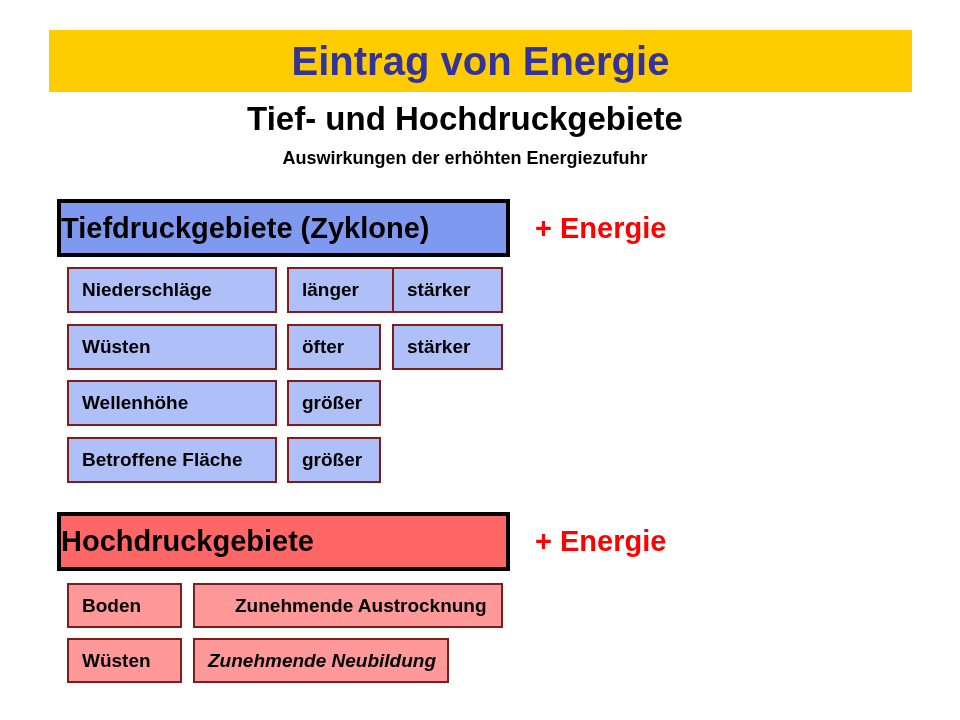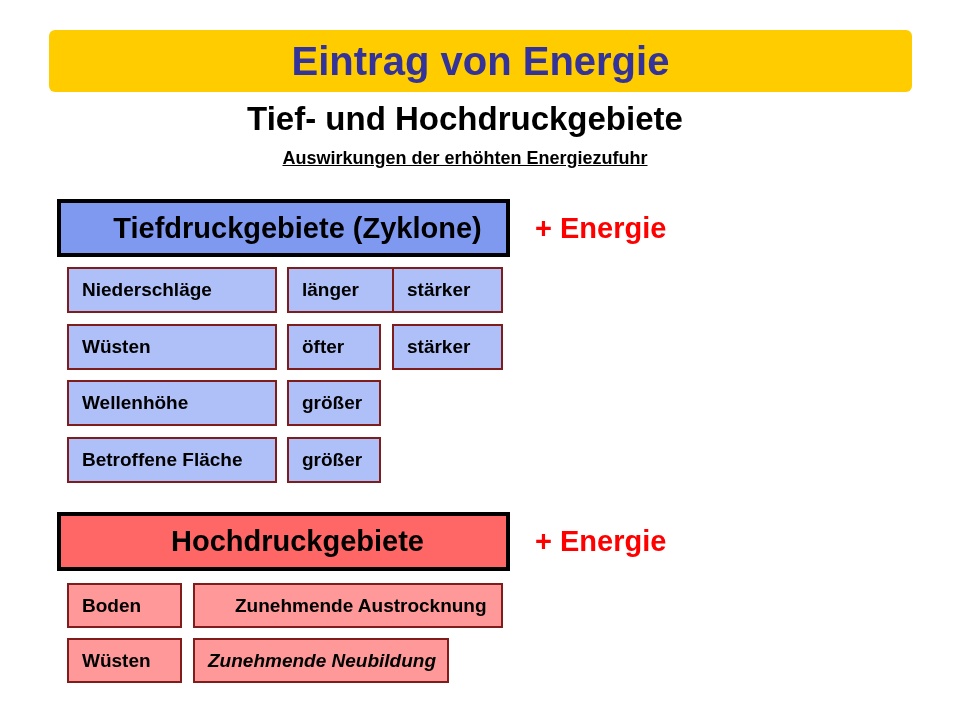--- a/index.html
+++ b/index.html
@@ -11,21 +11,20 @@
     height: 720px;
     background: #ffffff;
     overflow: hidden;
   }
   .header-bar {
     position: absolute;
     left: 49px; top: 30px;
     width: 863px; height: 62px;
     background: #FFCC00;
     text-align: center;
-    border-radius: 6px;
   }
   .header-bar span {
     display: block;
     line-height: 62px;
     font-size: 40px;
     font-weight: bold;
     color: #333399;
   }
   .title-wrap {
     position: absolute;
@@ -41,35 +40,33 @@
   .subtitle-wrap {
     position: absolute;
     left: 0; top: 148px;
     width: 930px;
     text-align: center;
   }
   .subtitle-wrap .sub-title {
     font-size: 18px;
     font-weight: bold;
     color: #000000;
-    text-decoration: underline;
   }
   .main-box {
     position: absolute;
     left: 57px;
     width: 453px;
     height: 58px;
     border: 4px solid #000000;
-    padding-left: 28px;
+    padding-left: 0;
     font-size: 29px;
     font-weight: bold;
     color: #000000;
     line-height: 50px;
     white-space: nowrap;
-    text-align: center;
   }
   .main-box.blue { top: 199px; background: #8099F0; }
   .main-box.red  { top: 512px; height: 59px; line-height: 51px; background: #FF6666; }
   .energy-label {
     position: absolute;
     left: 535px;
     font-size: 29px;
     font-weight: bold;
     color: #FF0000;
     white-space: nowrap;

